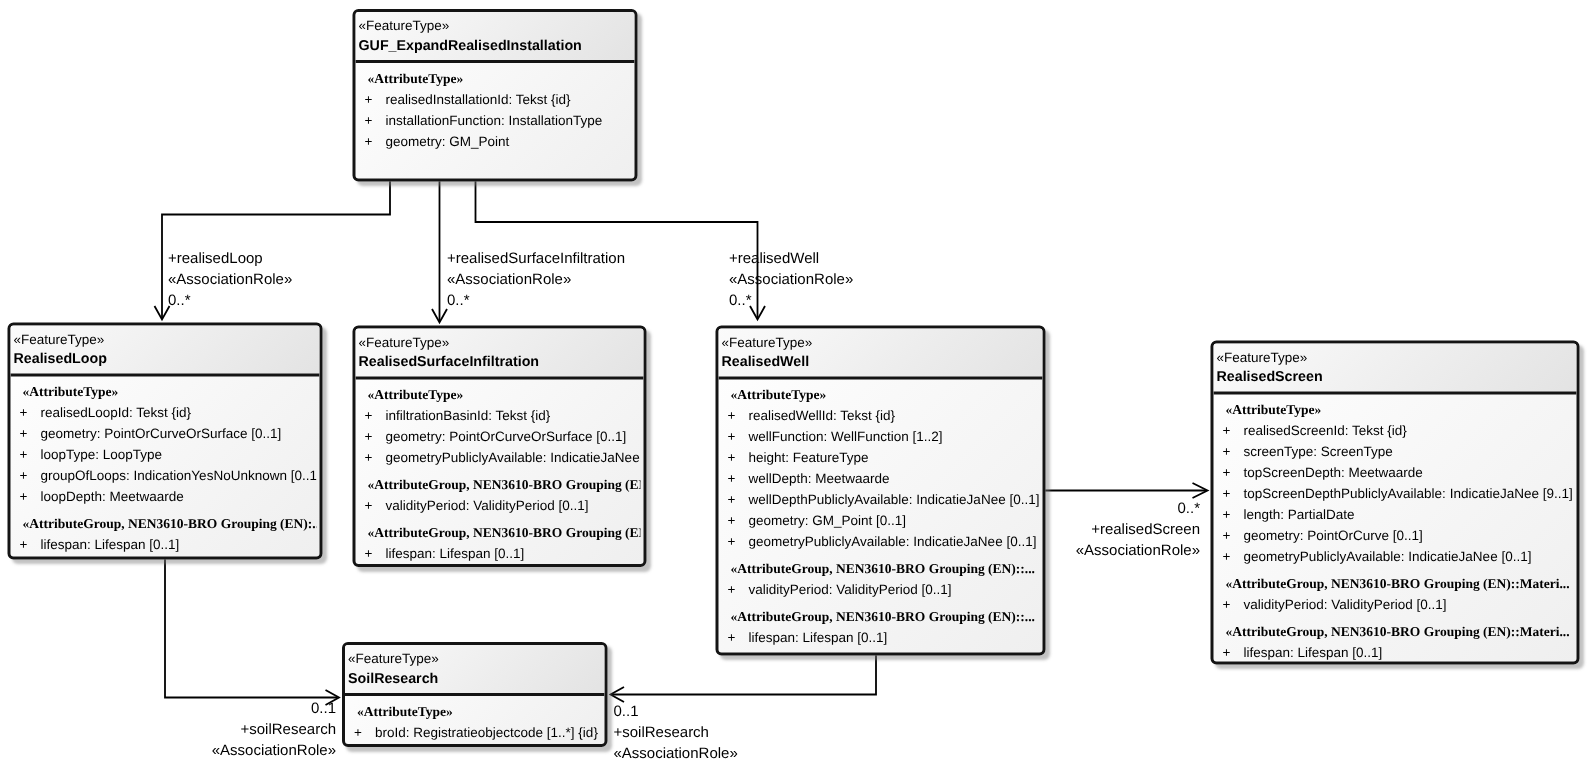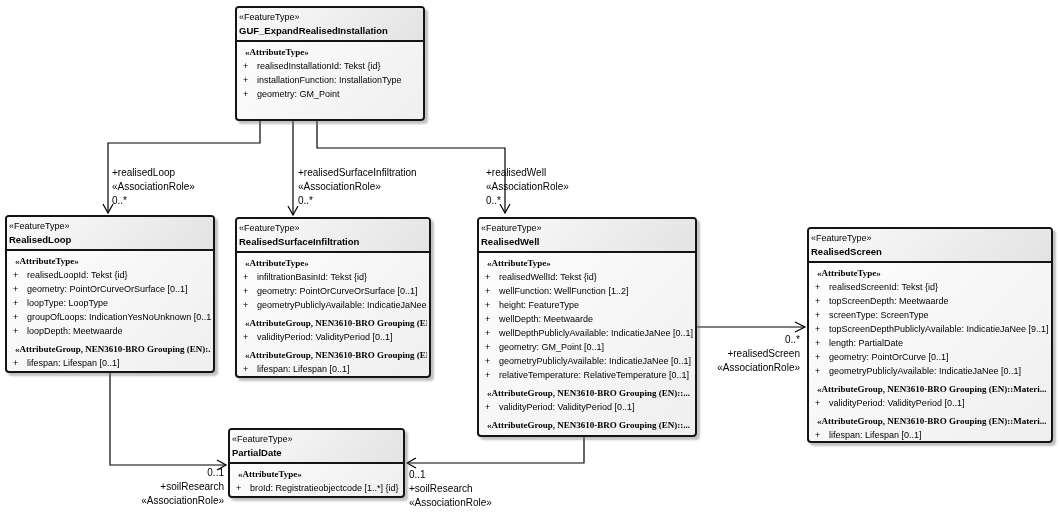--- a/index.html
+++ b/index.html
@@ -114,53 +114,52 @@
     </div>
     <div class="uml-body">
         <div class="row heading">«AttributeType»</div>
         <div class="row attr"><span class="vis">+</span><span class="txt">realisedWellId: Tekst {id}</span></div>
         <div class="row attr"><span class="vis">+</span><span class="txt">wellFunction: WellFunction [1..2]</span></div>
         <div class="row attr"><span class="vis">+</span><span class="txt">height: FeatureType</span></div>
         <div class="row attr"><span class="vis">+</span><span class="txt">wellDepth: Meetwaarde</span></div>
         <div class="row attr"><span class="vis">+</span><span class="txt">wellDepthPubliclyAvailable: IndicatieJaNee [0..1]</span></div>
         <div class="row attr"><span class="vis">+</span><span class="txt">geometry: GM_Point [0..1]</span></div>
         <div class="row attr"><span class="vis">+</span><span class="txt">geometryPubliclyAvailable: IndicatieJaNee [0..1]</span></div>
-        <div class="row attr"><span class="vis">+</span><span class="txt">relativeTemperature: RelativeTemperature [0..1]</span></div>
         <div class="row heading">«AttributeGroup, NEN3610-BRO Grouping (EN)::...</div>
         <div class="row attr"><span class="vis">+</span><span class="txt">validityPeriod: ValidityPeriod [0..1]</span></div>
         <div class="row heading">«AttributeGroup, NEN3610-BRO Grouping (EN)::...</div>
         <div class="row attr"><span class="vis">+</span><span class="txt">lifespan: Lifespan [0..1]</span></div>
       </div>
   </div>
 
   <div class="uml-class" style="left:807px;top:227px;width:246px;height:216px;">
     <div class="uml-header">
       <div class="stereotype">«FeatureType»</div>
       <div class="class-name">RealisedScreen</div>
     </div>
     <div class="uml-body">
         <div class="row heading">«AttributeType»</div>
         <div class="row attr"><span class="vis">+</span><span class="txt">realisedScreenId: Tekst {id}</span></div>
+        <div class="row attr"><span class="vis">+</span><span class="txt">screenType: ScreenType</span></div>
         <div class="row attr"><span class="vis">+</span><span class="txt">topScreenDepth: Meetwaarde</span></div>
-        <div class="row attr"><span class="vis">+</span><span class="txt">screenType: ScreenType</span></div>
         <div class="row attr"><span class="vis">+</span><span class="txt">topScreenDepthPubliclyAvailable: IndicatieJaNee [9..1]</span></div>
         <div class="row attr"><span class="vis">+</span><span class="txt">length: PartialDate</span></div>
         <div class="row attr"><span class="vis">+</span><span class="txt">geometry: PointOrCurve [0..1]</span></div>
         <div class="row attr"><span class="vis">+</span><span class="txt">geometryPubliclyAvailable: IndicatieJaNee [0..1]</span></div>
         <div class="row heading">«AttributeGroup, NEN3610-BRO Grouping (EN)::Materi...</div>
         <div class="row attr"><span class="vis">+</span><span class="txt">validityPeriod: ValidityPeriod [0..1]</span></div>
         <div class="row heading">«AttributeGroup, NEN3610-BRO Grouping (EN)::Materi...</div>
         <div class="row attr"><span class="vis">+</span><span class="txt">lifespan: Lifespan [0..1]</span></div>
       </div>
   </div>
 
   <div class="uml-class" style="left:228px;top:428px;width:177px;height:70px;">
     <div class="uml-header">
       <div class="stereotype">«FeatureType»</div>
-      <div class="class-name">PartialDate</div>
+      <div class="class-name">SoilResearch</div>
     </div>
     <div class="uml-body">
         <div class="row heading">«AttributeType»</div>
         <div class="row attr"><span class="vis">+</span><span class="txt">broId: Registratieobjectcode [1..*] {id}</span></div>
       </div>
   </div>
 
   <div class="assoc-label" style="left:112px;top:166px;">
     <div>+realisedLoop</div>
     <div>«AssociationRole»</div>

